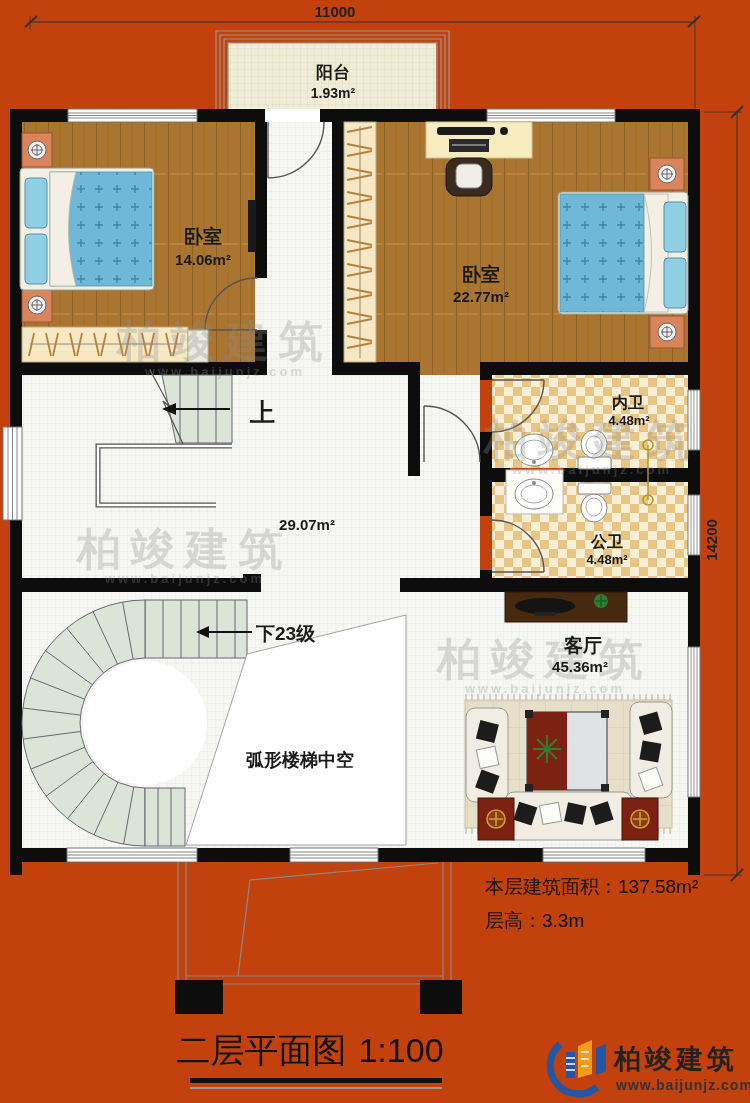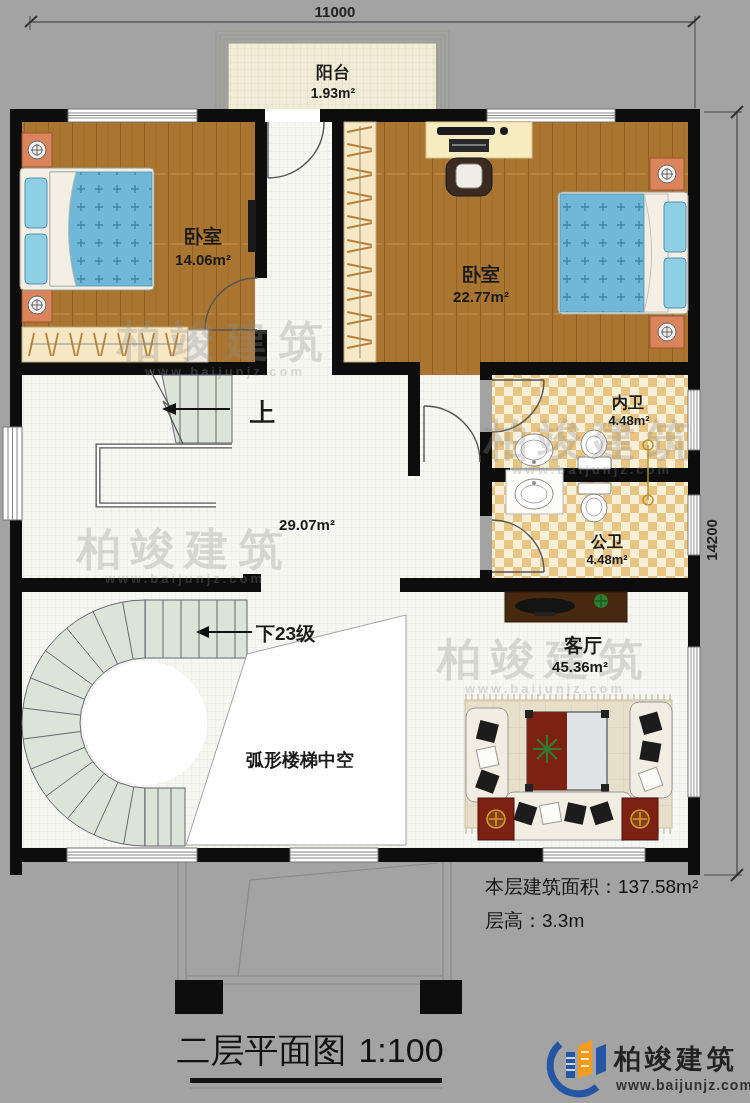--- a/index.html
+++ b/index.html
@@ -1,16 +1,16 @@
 <!DOCTYPE html>
 <html><head>
 <meta charset="utf-8">
 <style>
   html,body{margin:0;padding:0;background:#fff;}
-  .page{position:relative;width:750px;height:1103px;background:#a3a3a3;overflow:hidden;
+  .page{position:relative;width:750px;height:1103px;background:#c2410c;overflow:hidden;
         font-family:"Liberation Sans", sans-serif;}
   svg text{font-family:"Liberation Sans", sans-serif;}
   .roomname{font-weight:bold;fill:#1a1a1a;}
   .roomarea{font-weight:bold;fill:#1a1a1a;}
   .dim{font-weight:bold;fill:#222;}
   .wm{font-weight:bold;}
 </style>
 </head>
 <body>
 

